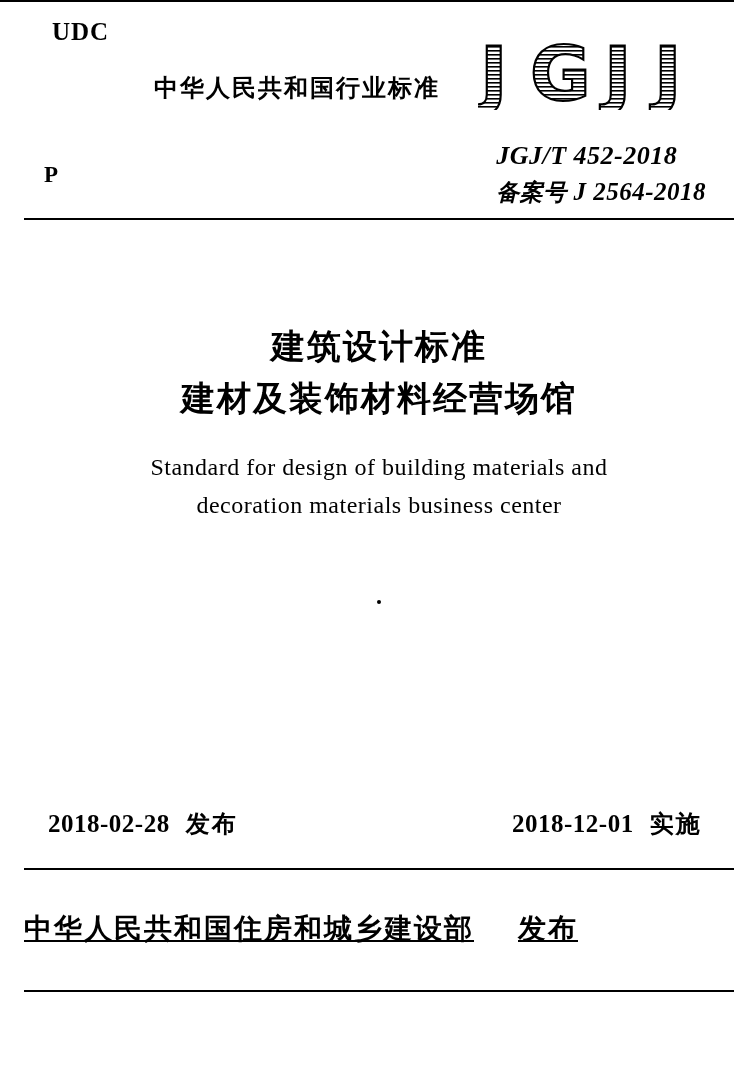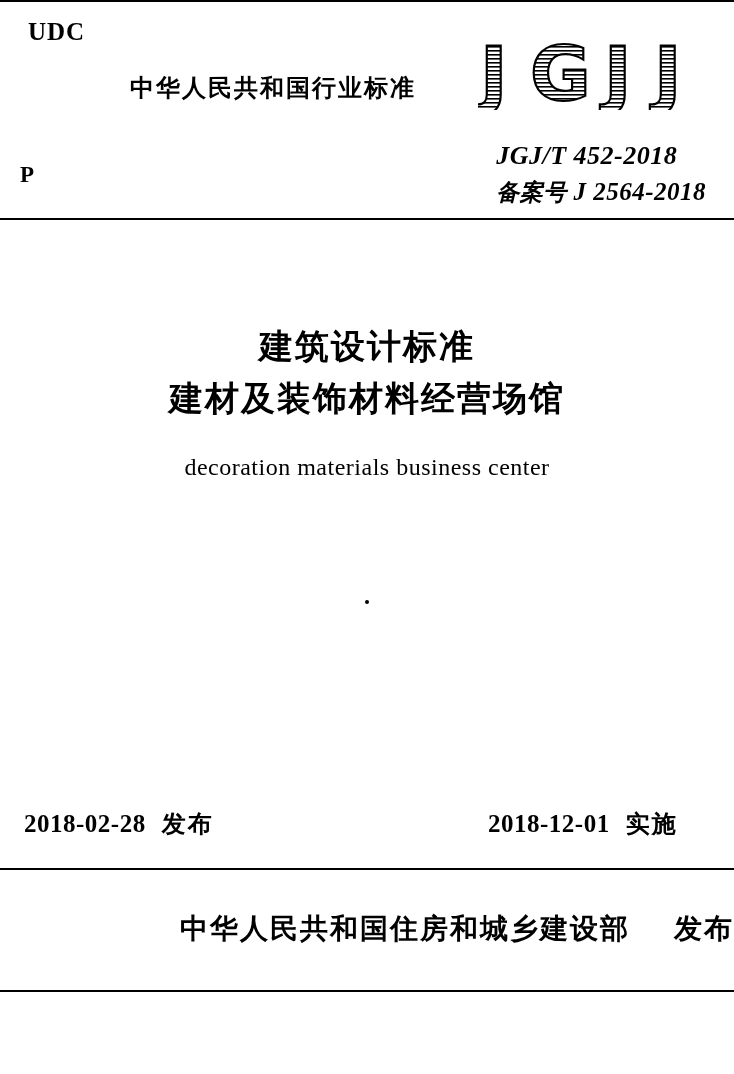--- a/index.html
+++ b/index.html
@@ -13,20 +13,21 @@
     font-family: "Liberation Serif", serif;
     color: #000000;
     position: relative;
     overflow: hidden;
   }
   .page {
     position: relative;
     width: 734px;
     height: 873px;
     box-sizing: border-box;
+    padding-left: 24px;
   }
 
   
   .header {
     position: relative;
     height: 218px;
     border-bottom: 2px solid #000;
   }
   .udc {
     position: absolute;
@@ -157,25 +158,26 @@
   .issuer {
     position: relative;
     height: 120px;
     border-bottom: 2px solid #000;
   }
   .issuer-inner {
     position: absolute;
     left: 0;
     right: 0;
     top: 40px;
-    text-align: right;
+    text-align: left;
     font-family: "DejaVu Sans", sans-serif;
     font-weight: bold;
     font-size: 28px;
     letter-spacing: 2px;
+    text-decoration: underline;
   }
   .issuer-inner .issue-word {
     margin-left: 44px;
   }
 
   
   .rule-top {
     position: absolute;
     left: 0; right: 0; top: 0;
     height: 2px;
@@ -216,20 +218,21 @@
       <div class="code-line2"><span class="cn-inline">备案号</span> <span>J 2564-2018</span></div>
     </div>
   </div>
 
   <div class="main">
     <div class="title-cn">
       <div>建筑设计标准</div>
       <div>建材及装饰材料经营场馆</div>
     </div>
     <div class="title-en">
+      <div>Standard for design of building materials and</div>
       <div>decoration materials business center</div>
     </div>
     <div class="dot-mark"></div>
   </div>
 
   <div class="dates">
     <div class="date-left"><span>2018-02-28</span><span class="cn-word">发布</span></div>
     <div class="date-right"><span>2018-12-01</span><span class="cn-word">实施</span></div>
   </div>
 

